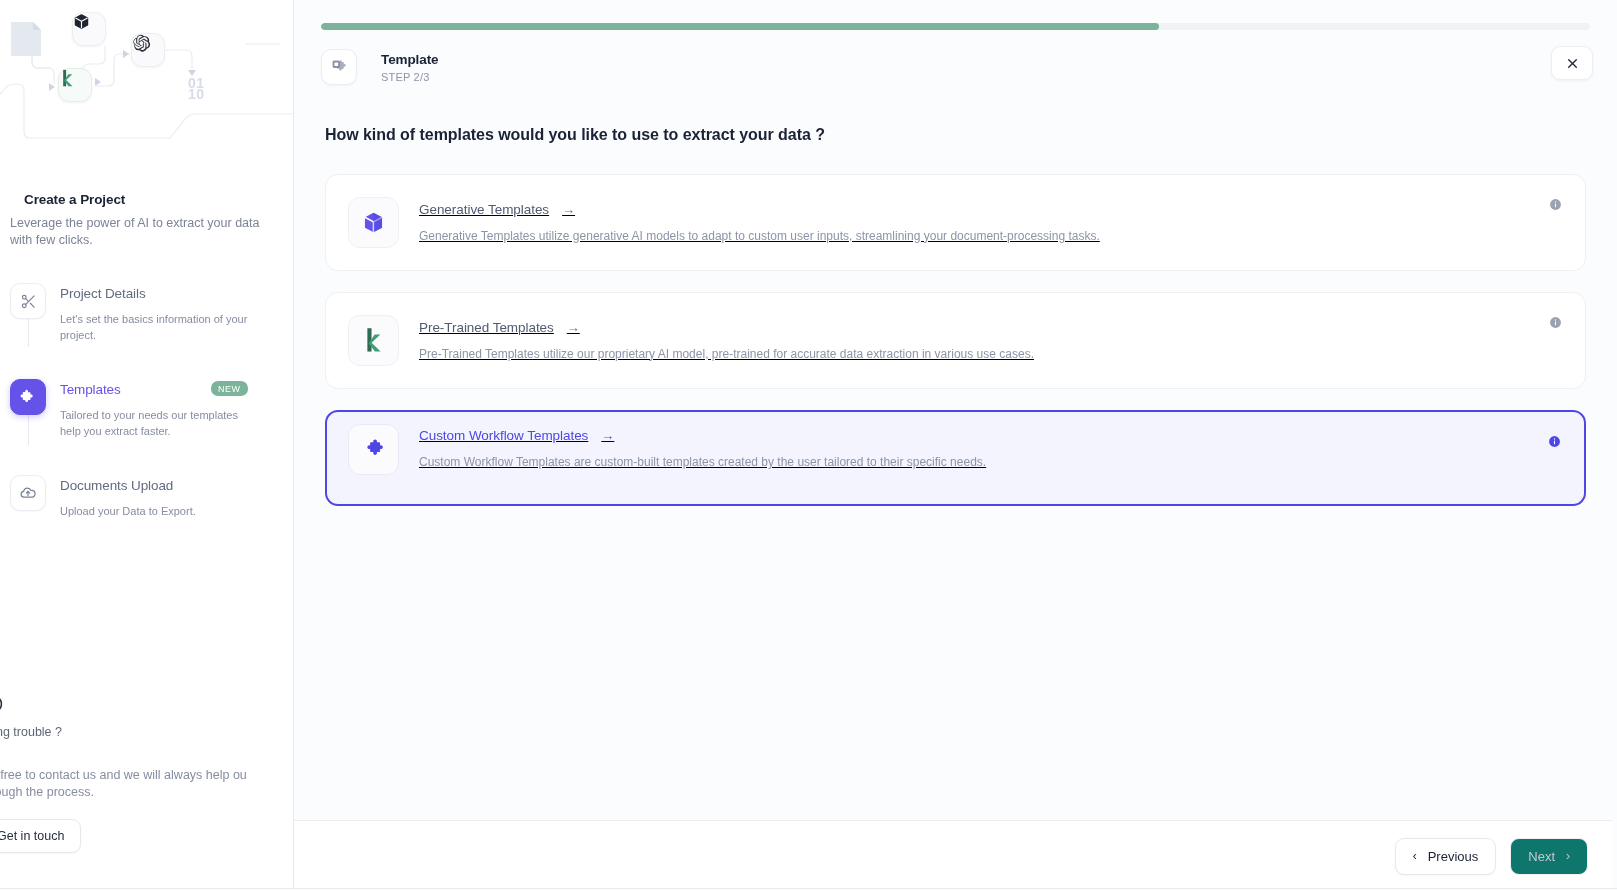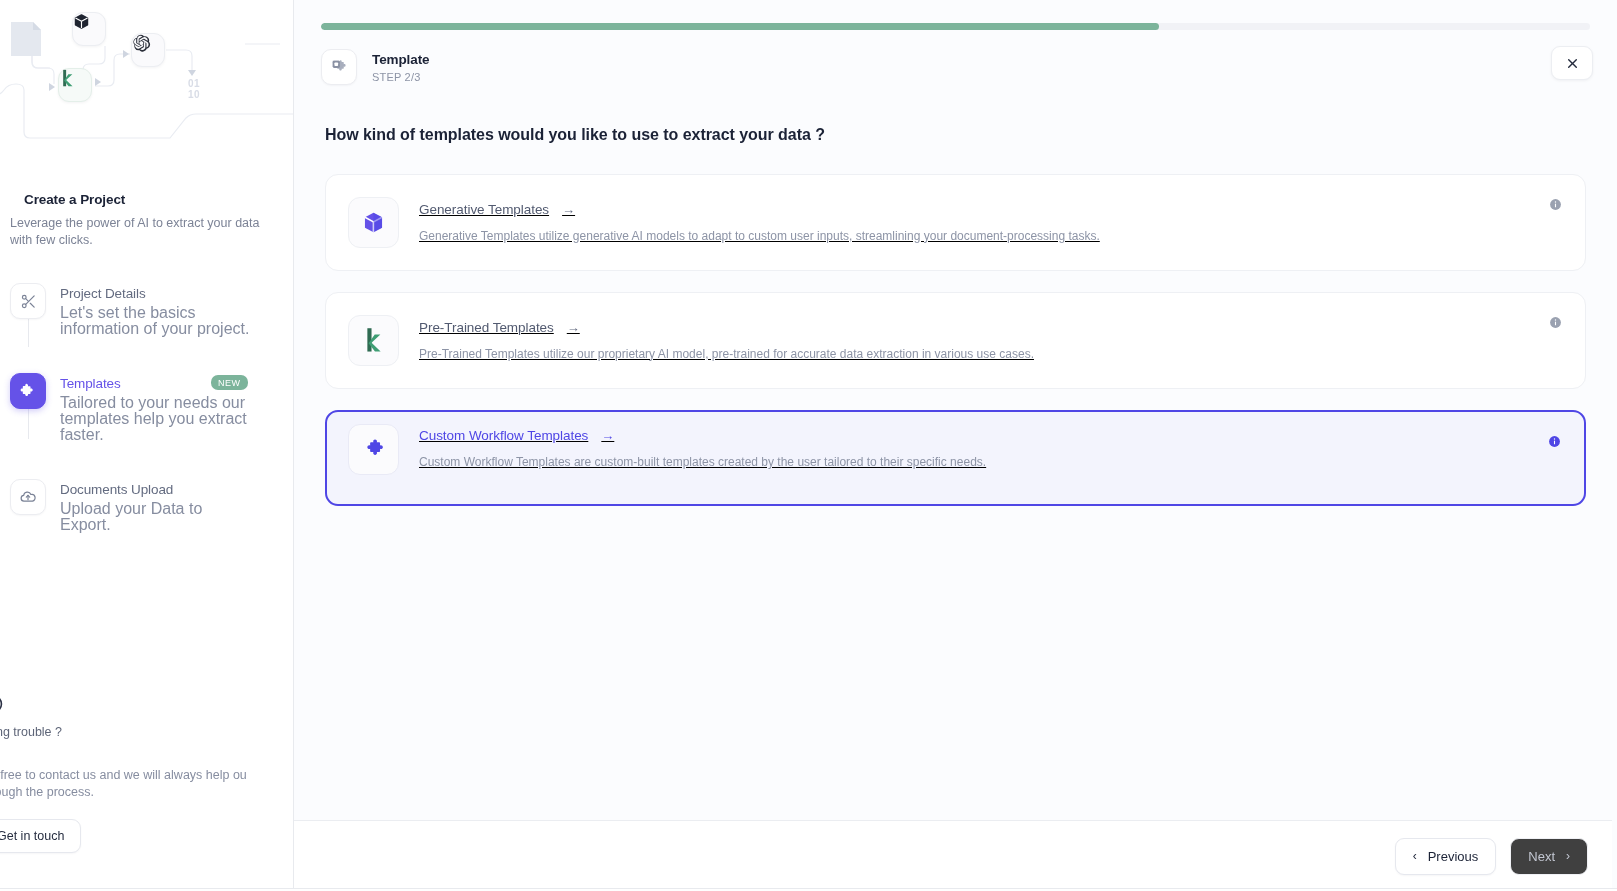--- a/index.html
+++ b/index.html
@@ -36,21 +36,21 @@
     border: 1px solid #eceef2;
     display: flex; align-items: center; justify-content: center;
     box-shadow: 0 1px 3px rgba(20,25,45,.05);
   }
   .node.box { left: 82px; top: 12px; width: 34px; height: 34px; background:#fafafc; }
   .node.gpt { left: 141px; top: 33px; width: 34px; height: 34px; background:#fafafc; }
   .node.klip { left: 68px; top: 68px; width: 34px; height: 34px; background:#f6faf8; border-color:#e4efe9; }
 
   .binary {
     position: absolute; left: 198px; top: 78px;
-    font-size: 10px; font-weight: 700; color: #d8dce6;
+    font-size: 14px; font-weight: 700; color: #d8dce6;
     line-height: 11px; letter-spacing: .4px;
     font-family: "Liberation Sans", sans-serif;
   }
 
   .sb-body { padding: 0 10px 0 10px; }
   .sb-title {
     font-size: 13.5px; font-weight: 700; color: #1b2236;
     margin-top: 42px; margin-left: 24px; letter-spacing: -.1px;
   }
   .sb-sub {
@@ -72,21 +72,21 @@
   .step-connector {
     position: absolute; left: 18px; width: 1px; background: #e7e9ee; z-index: 1;
   }
   .step-txt { padding-top: 1px; }
   .step-name {
     font-size: 13.5px; color: #636b80; font-weight: 400; letter-spacing: -.1px;
     display: inline-block; vertical-align: middle;
   }
   .step.active .step-name { color: #6552e8; }
   .step-desc {
-    font-size: 16px; color: #868da0; line-height: 16px; margin-top: 3px; max-width: 195px;
+    font-size: 11px; color: #868da0; line-height: 16px; margin-top: 9px; max-width: 195px;
   }
   .badge-new {
     display: inline-block; vertical-align: middle;
     background: #7cb49b; color: #ffffff;
     font-size: 9px; font-weight: 400; letter-spacing: .5px;
     padding: 3px 7px 2px 7px; border-radius: 7px;
     margin-left: 86px; position: relative; top: -1px;
   }
 
   .help {
@@ -119,21 +119,21 @@
   .head {
     display: flex; align-items: center; padding: 19px 27px 0 27px;
   }
   .head-icon {
     width: 36px; height: 36px; border-radius: 10px;
     background: #ffffff; border: 1px solid #ecedf1;
     display: flex; align-items: center; justify-content: center;
     box-shadow: 0 1px 2px rgba(20,25,45,.04);
     flex: 0 0 36px;
   }
-  .head-txt { margin-left: 15px; }
+  .head-txt { margin-left: 24px; }
   .head-title { font-size: 13.5px; font-weight: 700; color: #1b2236; letter-spacing: -.1px; }
   .head-step { font-size: 11px; color: #8d94a6; margin-top: 4px; letter-spacing: .2px; }
   .btn-close {
     position: absolute; right: 24px; top: 46px;
     width: 42px; height: 34px; border-radius: 9px;
     background: #ffffff; border: 1px solid #eceef2;
     display: flex; align-items: center; justify-content: center;
     box-shadow: 0 1px 3px rgba(20,25,45,.05);
     cursor: pointer;
   }
@@ -179,21 +179,21 @@
   }
   .btn-nav {
     display: flex; align-items: center; gap: 11px;
     background: #ffffff; border: 1px solid #e6e8ee;
     border-radius: 9px; padding: 10px 17px;
     font-size: 13px; color: #1b2236;
     box-shadow: 0 1px 2px rgba(20,25,45,.04);
     cursor: pointer;
   }
   .btn-nav.disabled {
-    background: #404040; border-color: #f0f1f5; color: #c3c7d2;
+    background: #0f766e; border-color: #f0f1f5; color: #c3c7d2;
     box-shadow: none; cursor: default;
   }
   .chev { font-size: 12px; }
   
   .page-scroll {
     position: absolute; right: 0; top: 0; width: 5px; height: 891px; background: #fbfcfe;
   }
   .bottom-edge {
     position: absolute; left: 0; bottom: 0; width: 1617px; height: 3px; background: #ffffff;
     border-top: 1px solid #e8eaee;

